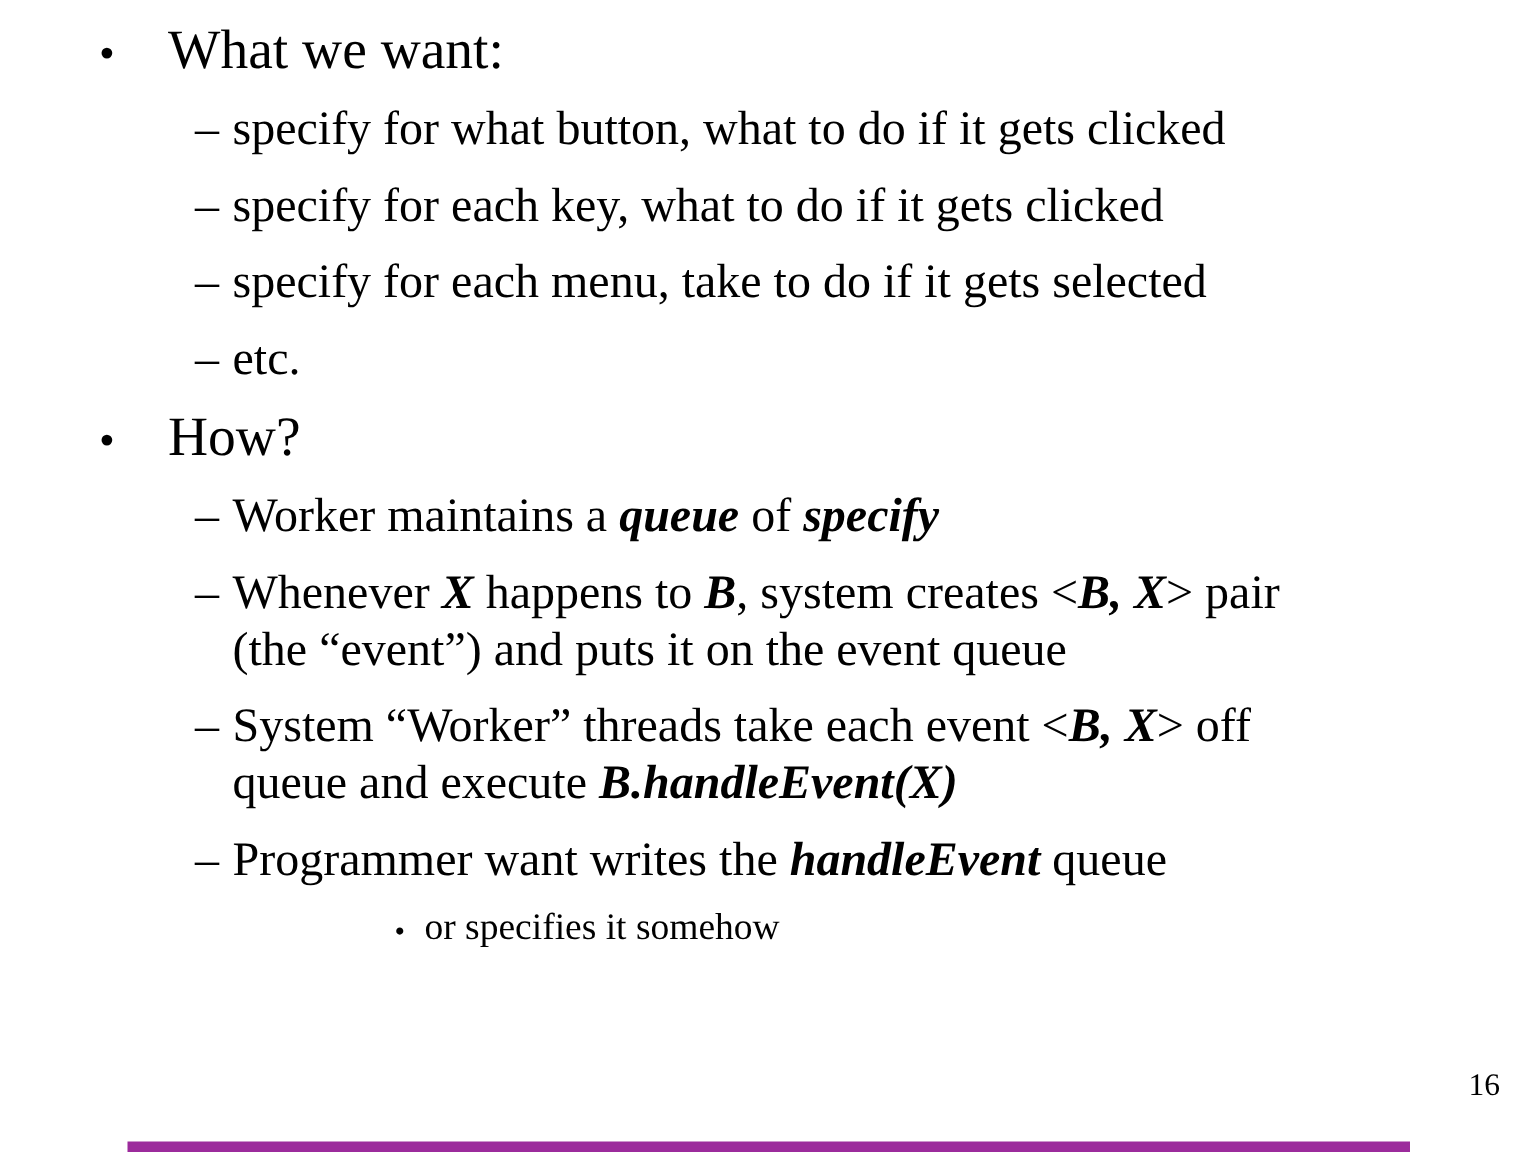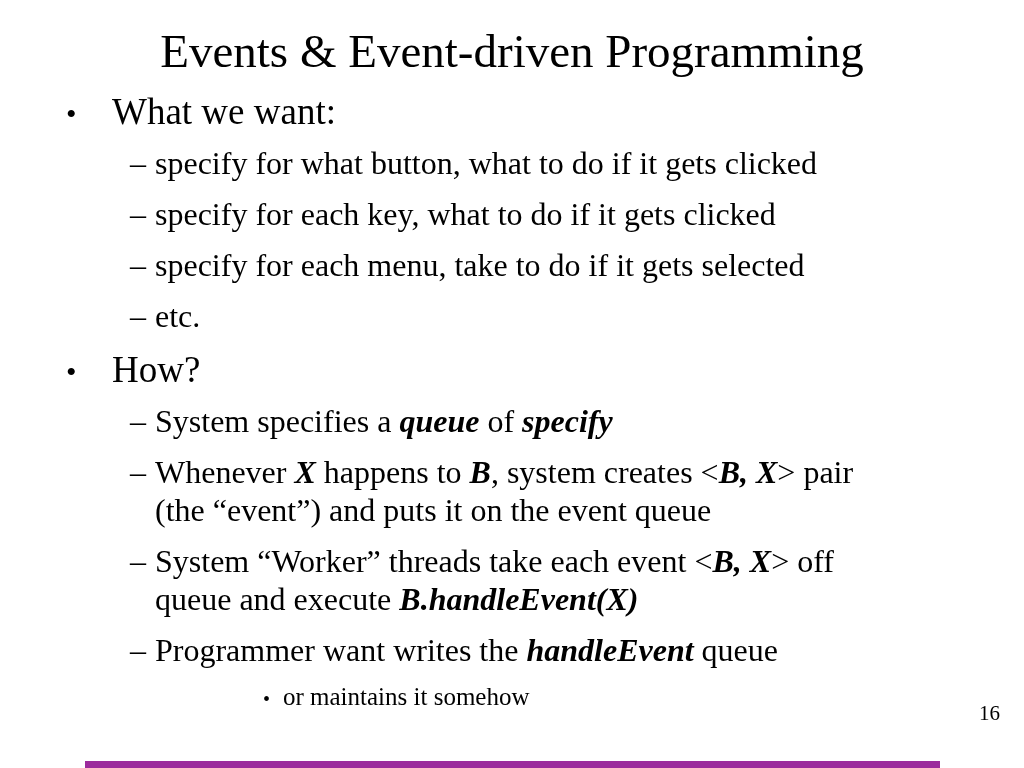--- a/index.html
+++ b/index.html
@@ -37,38 +37,37 @@
 
   
   .row.l3 { font-size: 25px; line-height: 30px; margin: 3px 60px 4px 263px; }
   .row.l3 .glyph { width: 20px; font-size: 20px; padding-top: 2px; }
 
   .it { font-style: italic; font-weight: bold; }
 
   .page-number {
     position: absolute;
     right: 24px;
-    bottom: 42px;
+    bottom: 32px;
     font-size: 21px;
   }
 
   .bottom-bar {
     position: absolute;
     left: 85px;
     bottom: 0;
     width: 855px;
     height: 7px;
     background: #9c2b9c;
   }
 </style>
 </head>
 <body>
 
 <div class="slide">
-  <h1 class="title">Events &amp; Event-driven Programming</h1>
   <div class="content" id="content">
       <div class="row l1">
         <span class="glyph">•</span>
         <div class="text">What we want:</div>
       </div>
       <div class="row l2">
         <span class="glyph">–</span>
         <div class="text"><span>specify for what button, what to do if it gets clicked</span></div>
       </div>
       <div class="row l2">
@@ -82,34 +81,34 @@
       <div class="row l2">
         <span class="glyph">–</span>
         <div class="text"><span>etc.</span></div>
       </div>
       <div class="row l1">
         <span class="glyph">•</span>
         <div class="text">How?</div>
       </div>
       <div class="row l2">
         <span class="glyph">–</span>
-        <div class="text"><span>System specifies a </span><span class="it">queue</span><span> of </span><span class="it">specify</span></div>
+        <div class="text"><span>Worker maintains a </span><span class="it">queue</span><span> of </span><span class="it">specify</span></div>
       </div>
       <div class="row l2">
         <span class="glyph">–</span>
         <div class="text"><span>Whenever </span><span class="it">X</span><span> happens to </span><span class="it">B</span><span>, system creates &lt;</span><span class="it">B, X</span><span>&gt; pair (the “event”) and puts it on the event queue</span></div>
       </div>
       <div class="row l2">
         <span class="glyph">–</span>
         <div class="text"><span>System “Worker” threads take each event &lt;</span><span class="it">B, X</span><span>&gt; off queue and execute </span><span class="it">B.handleEvent(X)</span></div>
       </div>
       <div class="row l2">
         <span class="glyph">–</span>
         <div class="text"><span>Programmer want writes the </span><span class="it">handleEvent</span><span> queue</span></div>
       </div>
       <div class="row l3">
         <span class="glyph">•</span>
-        <div class="text"><span>or maintains it somehow</span></div>
+        <div class="text"><span>or specifies it somehow</span></div>
       </div>
     </div>
   <div class="page-number">16</div>
   <div class="bottom-bar" id="bottom-bar" style="background: rgb(156, 43, 156);"></div>
 </div>
 
 </body></html>

